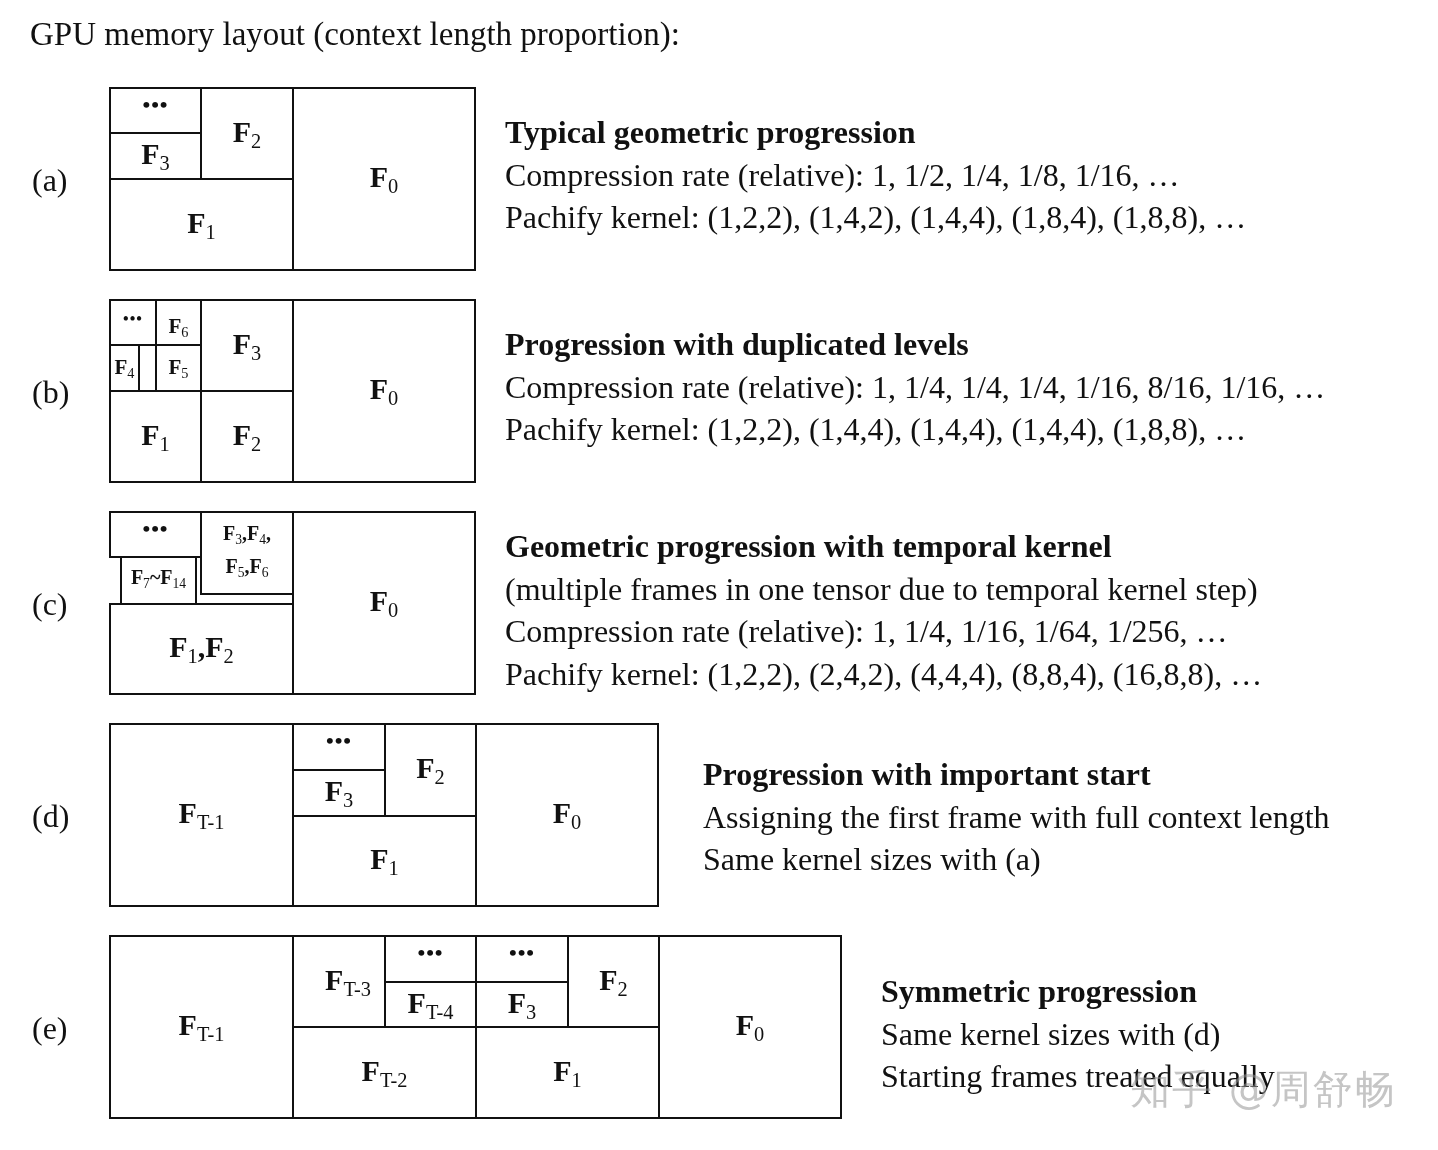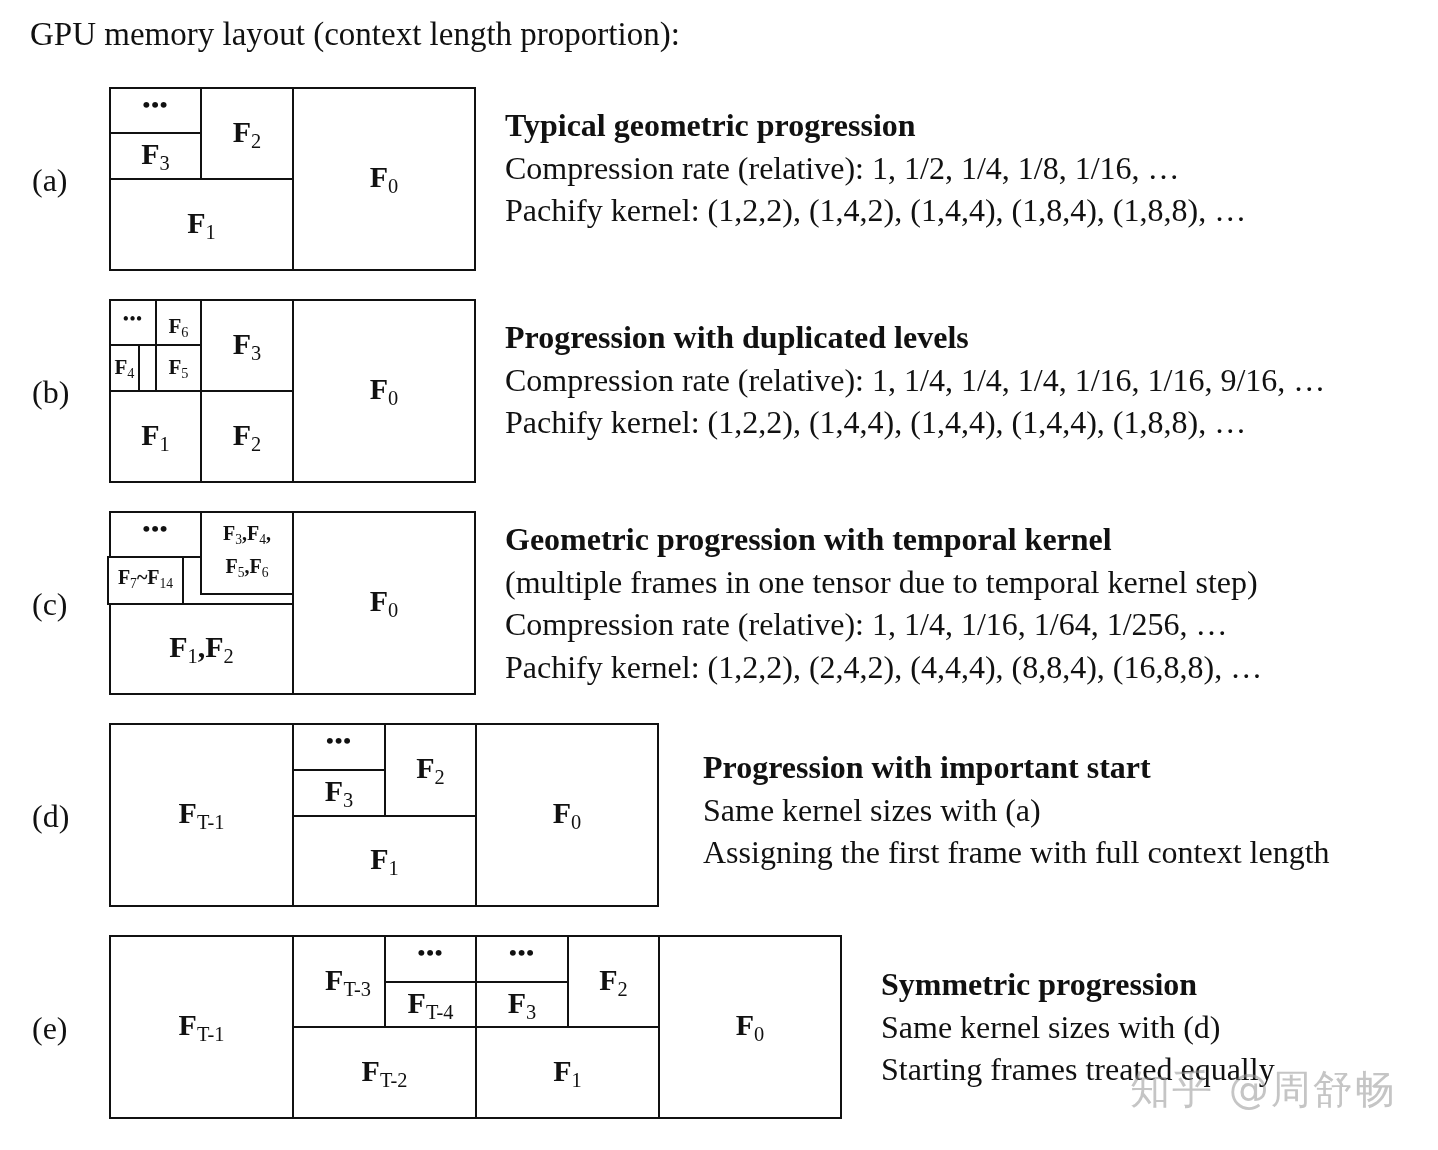--- a/index.html
+++ b/index.html
@@ -10,21 +10,21 @@
   .cell { position:absolute; box-sizing:border-box; border:2.5px solid #111;
           display:flex; align-items:center; justify-content:center; text-align:center; background:#fff; }
   .f { font-weight:bold; }
   .f sub { font-weight:normal; font-size:0.68em; vertical-align:-0.28em; }
   .mid { font-size:30px; }
   .small { font-size:20px; line-height:26px; }
   .tiny { font-size:21px; }
   .dots { font-weight:bold; font-size:22px; letter-spacing:1px; transform:translateY(-6px); }
   .dots.s { font-size:16px; transform:translateY(-4px); }
   .desc { position:absolute; font-size:32px; line-height:42.5px; }
-  .desc .h { font-weight:bold; }
+  .desc .h { font-weight:bold;margin-top:7px; }
   .wm { position:absolute; left:1130px; top:1062px; font-family:"DejaVu Sans",sans-serif;
         font-size:40px; color:rgba(150,150,150,0.55); letter-spacing:2px; }
 </style>
 </head>
 <body>
 
 <div class="title">GPU memory layout (context length proportion):</div>
 
 <div class="rowlabel" style="top:162px">(a)</div>
 <div>
@@ -72,30 +72,30 @@
     </div>
   <div class="cell" style="left:200px;top:390px;width:94px;height:93px">
       <span class="f mid"><span>F</span><sub>2</sub></span>
     </div>
   <div class="cell" style="left:292px;top:299px;width:184px;height:184px">
       <span class="f mid"><span>F</span><sub>0</sub></span>
     </div>
 </div>
 <div class="desc" style="left:505px;top:316px">
   <div class="h">Progression with duplicated levels</div>
-  <div>Compression rate (relative): 1, 1/4, 1/4, 1/4, 1/16, 1/16, 9/16, …</div>
+  <div>Compression rate (relative): 1, 1/4, 1/4, 1/4, 1/16, 8/16, 1/16, …</div>
   <div>Pachify kernel: (1,2,2), (1,4,4), (1,4,4), (1,4,4), (1,8,8), …</div>
 </div>
 
 <div class="rowlabel" style="top:586px">(c)</div>
 <div>
   <div class="cell" style="left:109px;top:511px;width:93px;height:47px">
       <span class="dots">•••</span>
     </div>
-  <div class="cell" style="left:107px;top:556px;width:77px;height:49px">
+  <div class="cell" style="left:120px;top:556px;width:77px;height:49px">
       <span class="f small"><span>F</span><sub>7</sub><span>~</span><span>F</span><sub>14</sub></span>
     </div>
   <div class="cell" style="left:200px;top:511px;width:94px;height:84px">
     <span class="f small">
       <span>F</span><sub>3</sub><span>,</span><span>F</span><sub>4</sub><span>,</span><br>
       <span>F</span><sub>5</sub><span>,</span><span>F</span><sub>6</sub>
     </span>
   </div>
   <div class="cell" style="left:109px;top:603px;width:185px;height:92px">
       <span class="f mid"><span>F</span><sub>1</sub><span>,</span><span>F</span><sub>2</sub></span>
@@ -127,22 +127,22 @@
     </div>
   <div class="cell" style="left:292px;top:815px;width:185px;height:92px">
       <span class="f mid"><span>F</span><sub>1</sub></span>
     </div>
   <div class="cell" style="left:475px;top:723px;width:184px;height:184px">
       <span class="f mid"><span>F</span><sub>0</sub></span>
     </div>
 </div>
 <div class="desc" style="left:703px;top:746px">
   <div class="h">Progression with important start</div>
+  <div>Assigning the first frame with full context length</div>
   <div>Same kernel sizes with (a)</div>
-  <div>Assigning the first frame with full context length</div>
 </div>
 
 <div class="rowlabel" style="top:1010px">(e)</div>
 <div>
   <div class="cell" style="left:109px;top:935px;width:185px;height:184px">
       <span class="f mid"><span>F</span><sub>T-1</sub></span>
     </div>
   <div class="cell" style="left:292px;top:935px;width:112px;height:93px">
       <span class="f mid"><span>F</span><sub>T-3</sub></span>
     </div>

